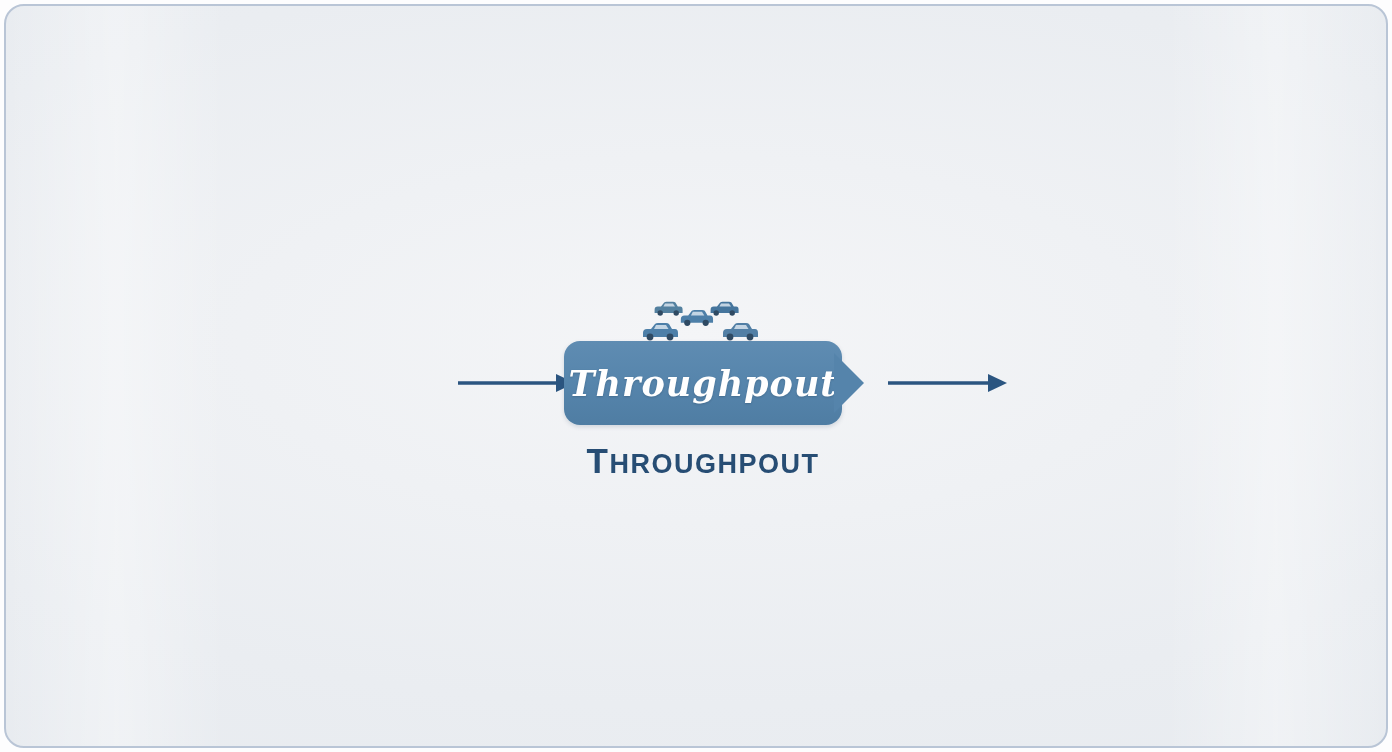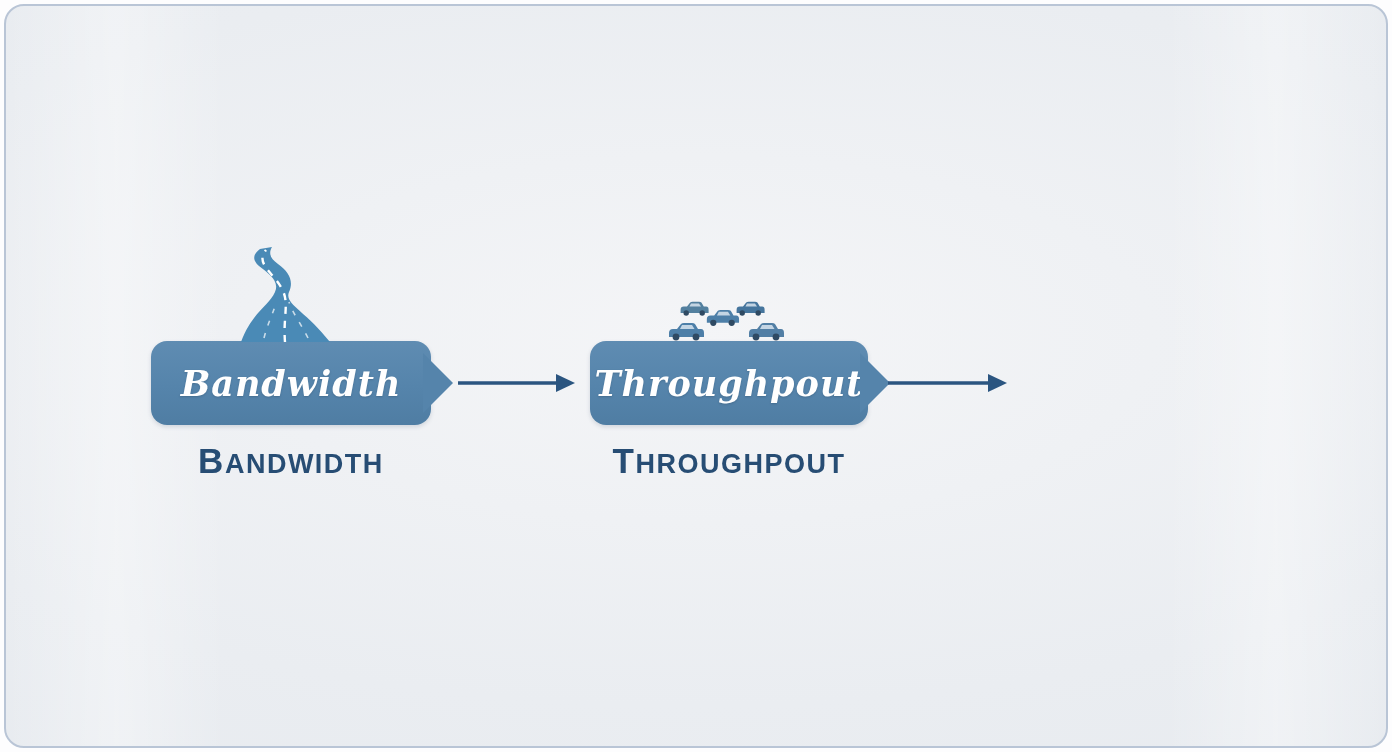--- a/index.html
+++ b/index.html
@@ -30,21 +30,21 @@
       rgba(255,255,255,0) 0%, rgba(255,255,255,.35) 8%, rgba(255,255,255,0) 16%,
       rgba(255,255,255,0) 84%, rgba(255,255,255,.35) 92%, rgba(255,255,255,0) 100%);
     pointer-events: none;
   }
 
   .stage {
     position: absolute;
     top: 335px;
   }
   .stage-1 { left: 145px; width: 280px; }
-  .stage-2 { left: 584px; width: 278px; }
+  .stage-2 { left: 558px; width: 278px; }
   .stage-3 { left: 1012px; width: 268px; }
 
   .box {
     position: relative;
     height: 84px;
     border-radius: 16px;
     background: linear-gradient(180deg, #5f8cb2 0%, #5584ab 55%, #4f7da3 100%);
     display: flex;
     align-items: center;
     justify-content: center;
@@ -106,41 +106,20 @@
   .arrow svg { display: block; }
 
   [data-interactable] { cursor: default; }
 </style>
 </head>
 <body>
 
 <div class="canvas" data-interactable="false">
   <div class="panel" data-interactable="false">
 
-    <div class="stage stage-1" data-interactable="false">
-      <div class="box" data-interactable="false">
-        <div class="icon-wrap" data-interactable="false">
-          <svg width="150" height="96" viewBox="0 0 150 96" aria-hidden="true">
-            <path fill="#4a8ab6" d="M25 96
-              C 36 66, 53 60, 59 46
-              C 64 35, 52 27, 43 20
-              C 36 14, 37 8, 44 3
-              L 56 1
-              C 52 8, 55 13, 62 18
-              C 73 26, 78 35, 73 46
-              C 68 58, 89 64, 114 96 Z"></path>
-            <path fill="none" stroke="#ffffff" stroke-width="2.4" stroke-dasharray="7 7" d="M69 96 C 67 72, 73 58, 67 45 C 62 34, 53 27, 49 20 C 45 14, 46 9, 50 4"></path>
-            <path fill="none" stroke="#ffffff" stroke-width="1.6" stroke-dasharray="5 8" opacity="0.7" d="M48 92 C 52 76, 58 66, 60 56"></path>
-            <path fill="none" stroke="#ffffff" stroke-width="1.6" stroke-dasharray="5 8" opacity="0.7" d="M92 92 C 84 76, 76 66, 73 56"></path>
-          </svg>
-        </div>
-        <span class="box-title" data-interactable="false">Bandwidth</span>
-      </div>
-      <div class="caption" data-interactable="false">BANDWIDTH</div>
-    </div>
 
     <div class="arrow arrow-1" data-interactable="false">
       <svg width="118" height="24" viewBox="0 0 118 24" aria-hidden="true">
         <line x1="0" y1="12" x2="100" y2="12" stroke="#2b5580" stroke-width="3.5"></line>
         <path d="M98 3 L117 12 L98 21 Z" fill="#2b5580"></path>
       </svg>
     </div>
 
     <div class="stage stage-2" data-interactable="false">
       <div class="box" data-interactable="false">

